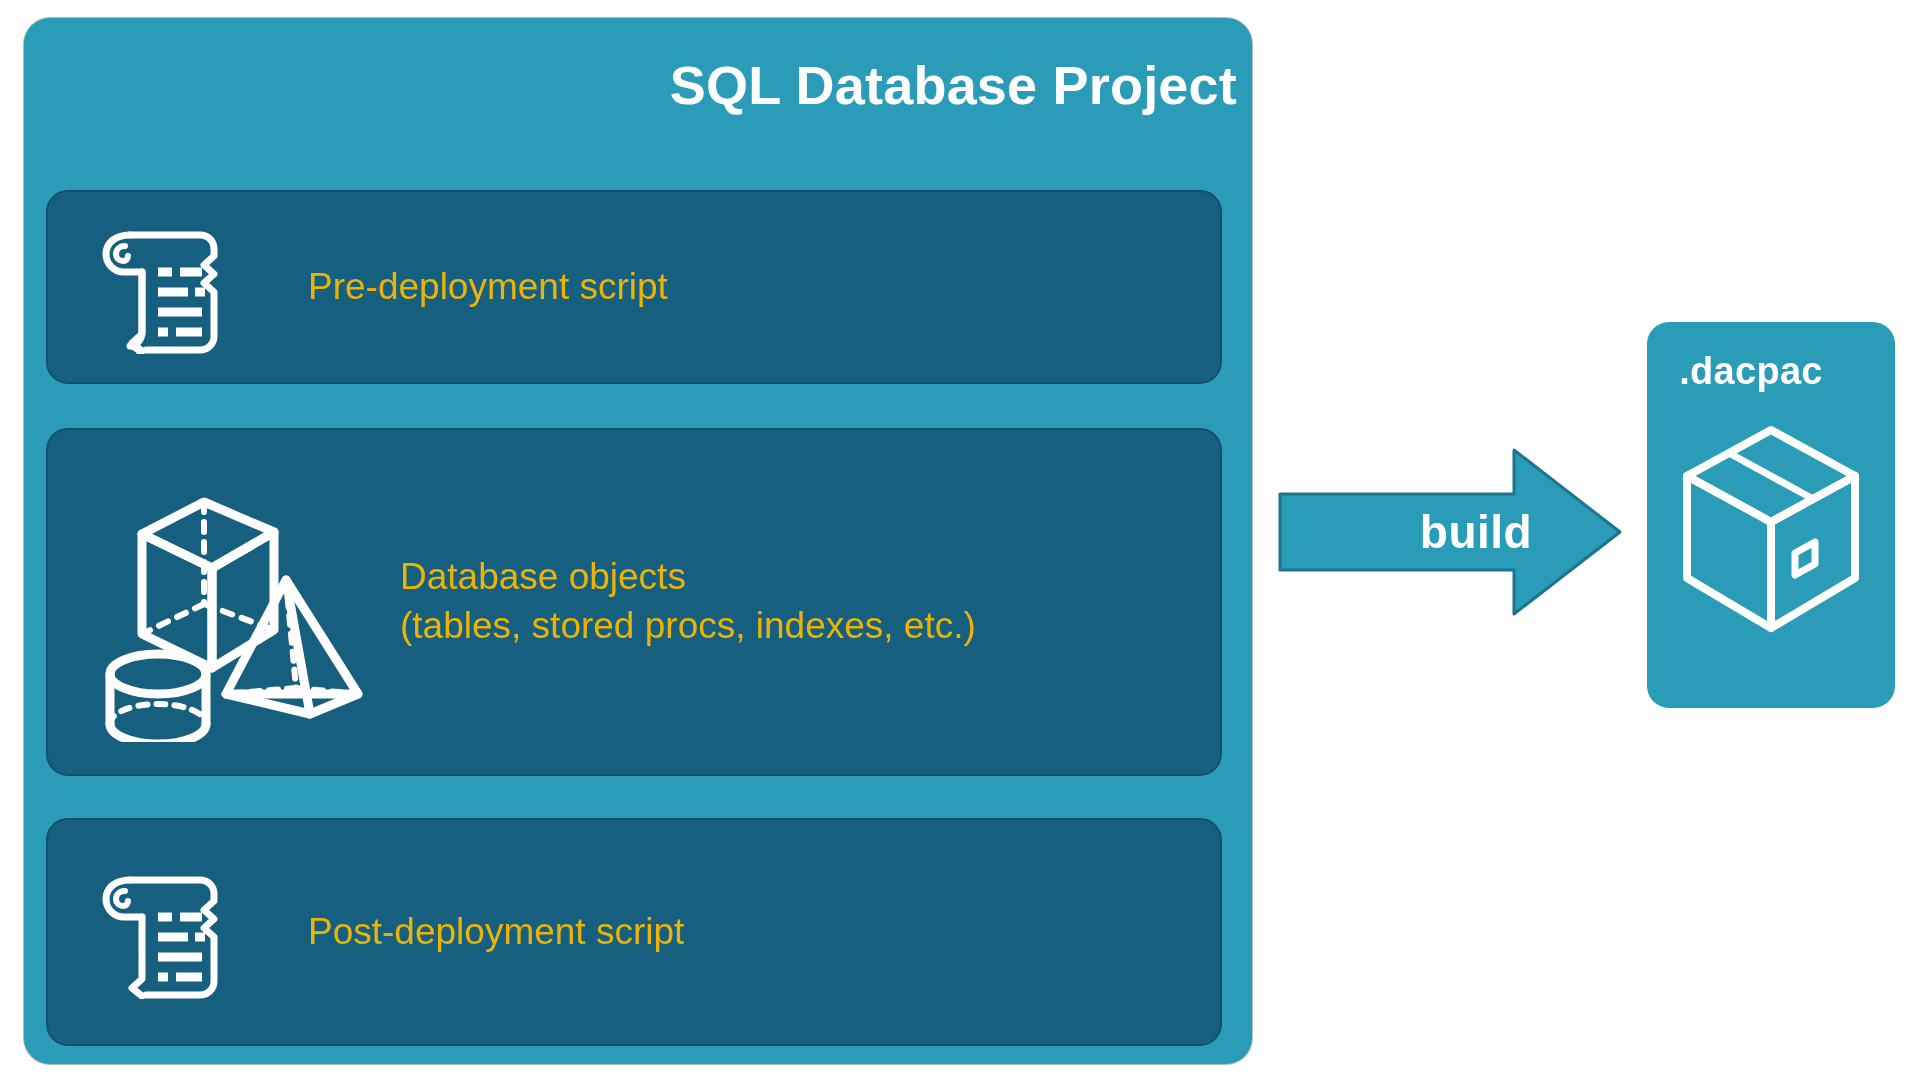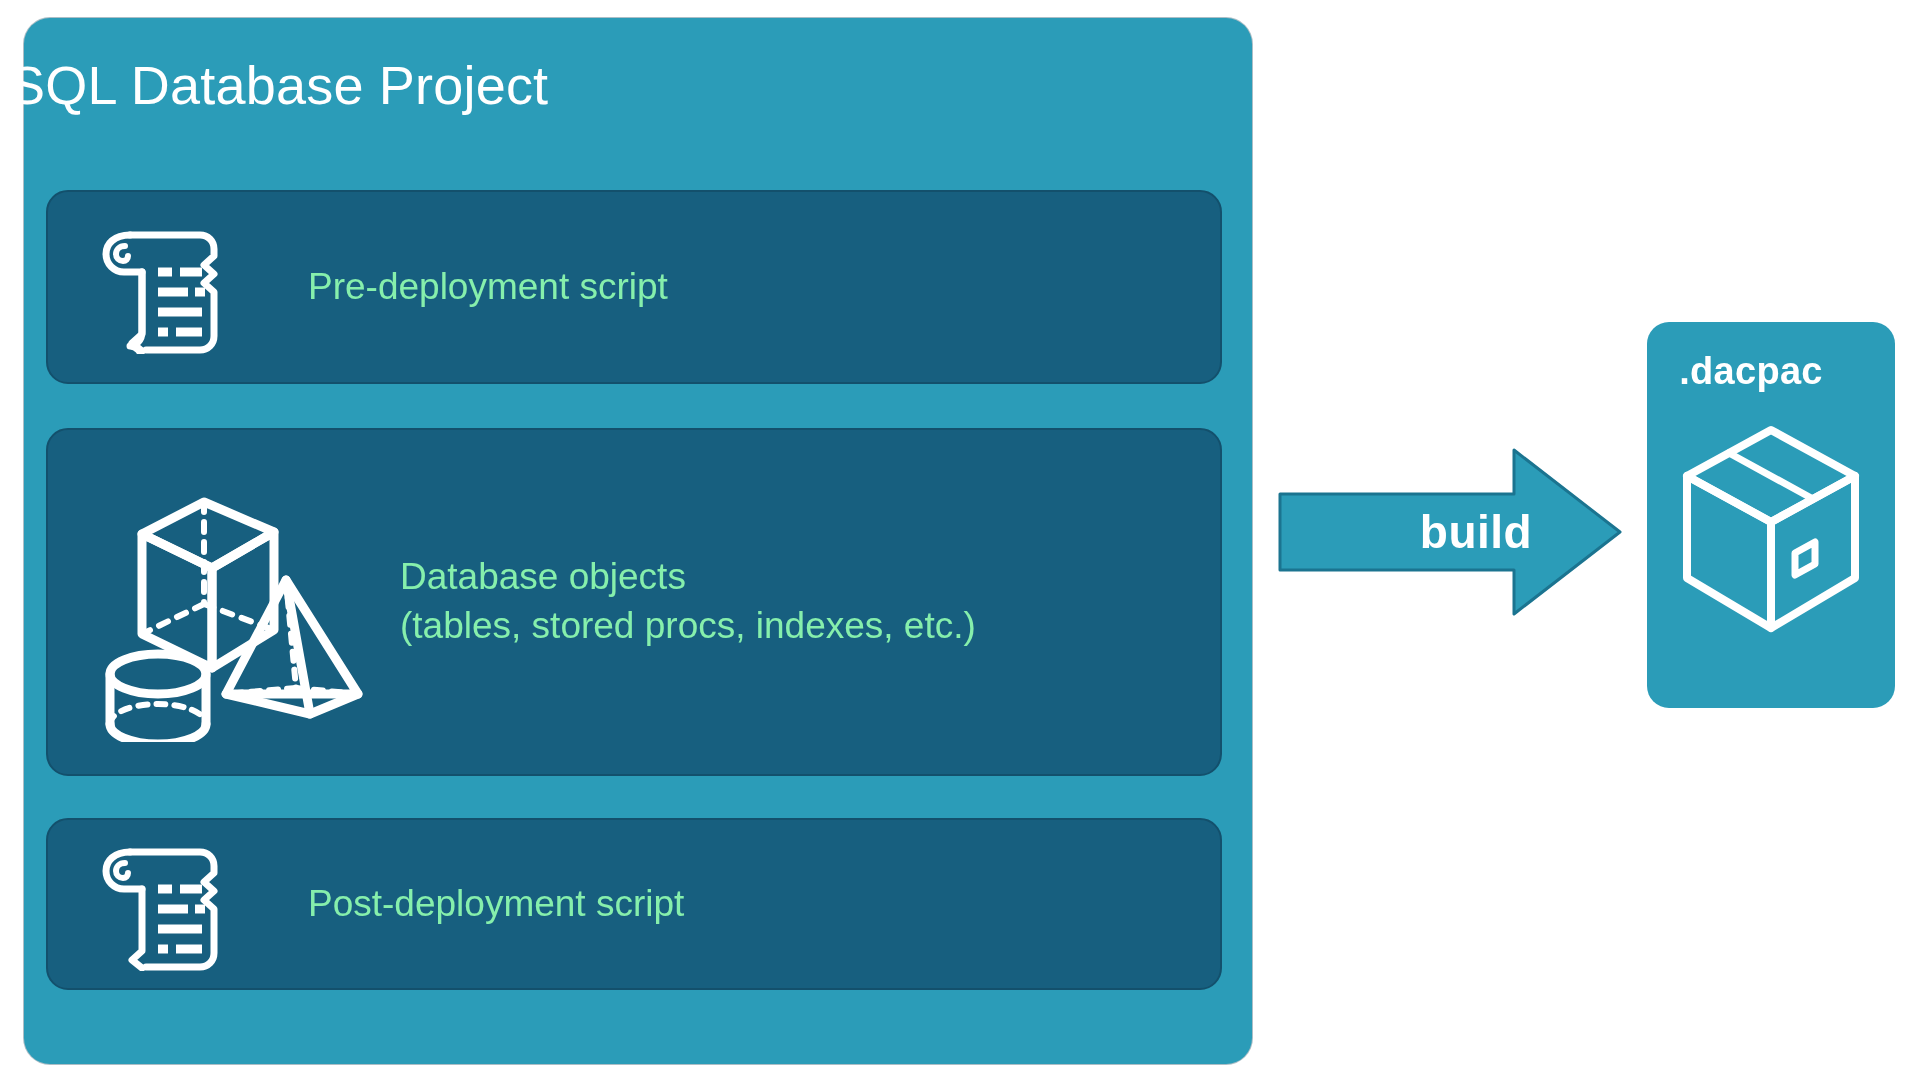--- a/index.html
+++ b/index.html
@@ -33,47 +33,47 @@
     background: #2b9cb8;
     border-radius: 26px;
     box-shadow: 0 0 0 1px rgba(18,70,92,0.35);
   }
 
   .project-title {
     position: absolute;
     left: 0;
     top: 36px;
     width: 1228px;
-    text-align: left;
+    text-align: right;
     color: #ffffff;
     font-size: 54px;
-    font-weight: 400;
+    font-weight: 700;
     letter-spacing: 0.2px;
     line-height: 1.15;
     
     transform: translateX(-15px);
   }
 
   
   .inner-box {
     position: absolute;
     left: 22px;
     width: 1176px;
     background: #175f7f;
     border-radius: 22px;
     border: 2px solid #13506c;
     box-sizing: border-box;
   }
   .box-pre  { top: 172px;  height: 194px; }
   .box-obj  { top: 410px;  height: 348px; }
-  .box-post { top: 800px;  height: 172px; }
+  .box-post { top: 800px;  height: 228px; }
 
   .box-label {
     position: absolute;
-    color: #86efac;
+    color: #eab308;
     font-size: 37px;
     font-weight: 400;
     line-height: 1.32;
     white-space: pre-line;
   }
   .box-pre .box-label,
   .box-post .box-label {
     left: 260px;
     top: 50%;
     transform: translateY(-50%);

